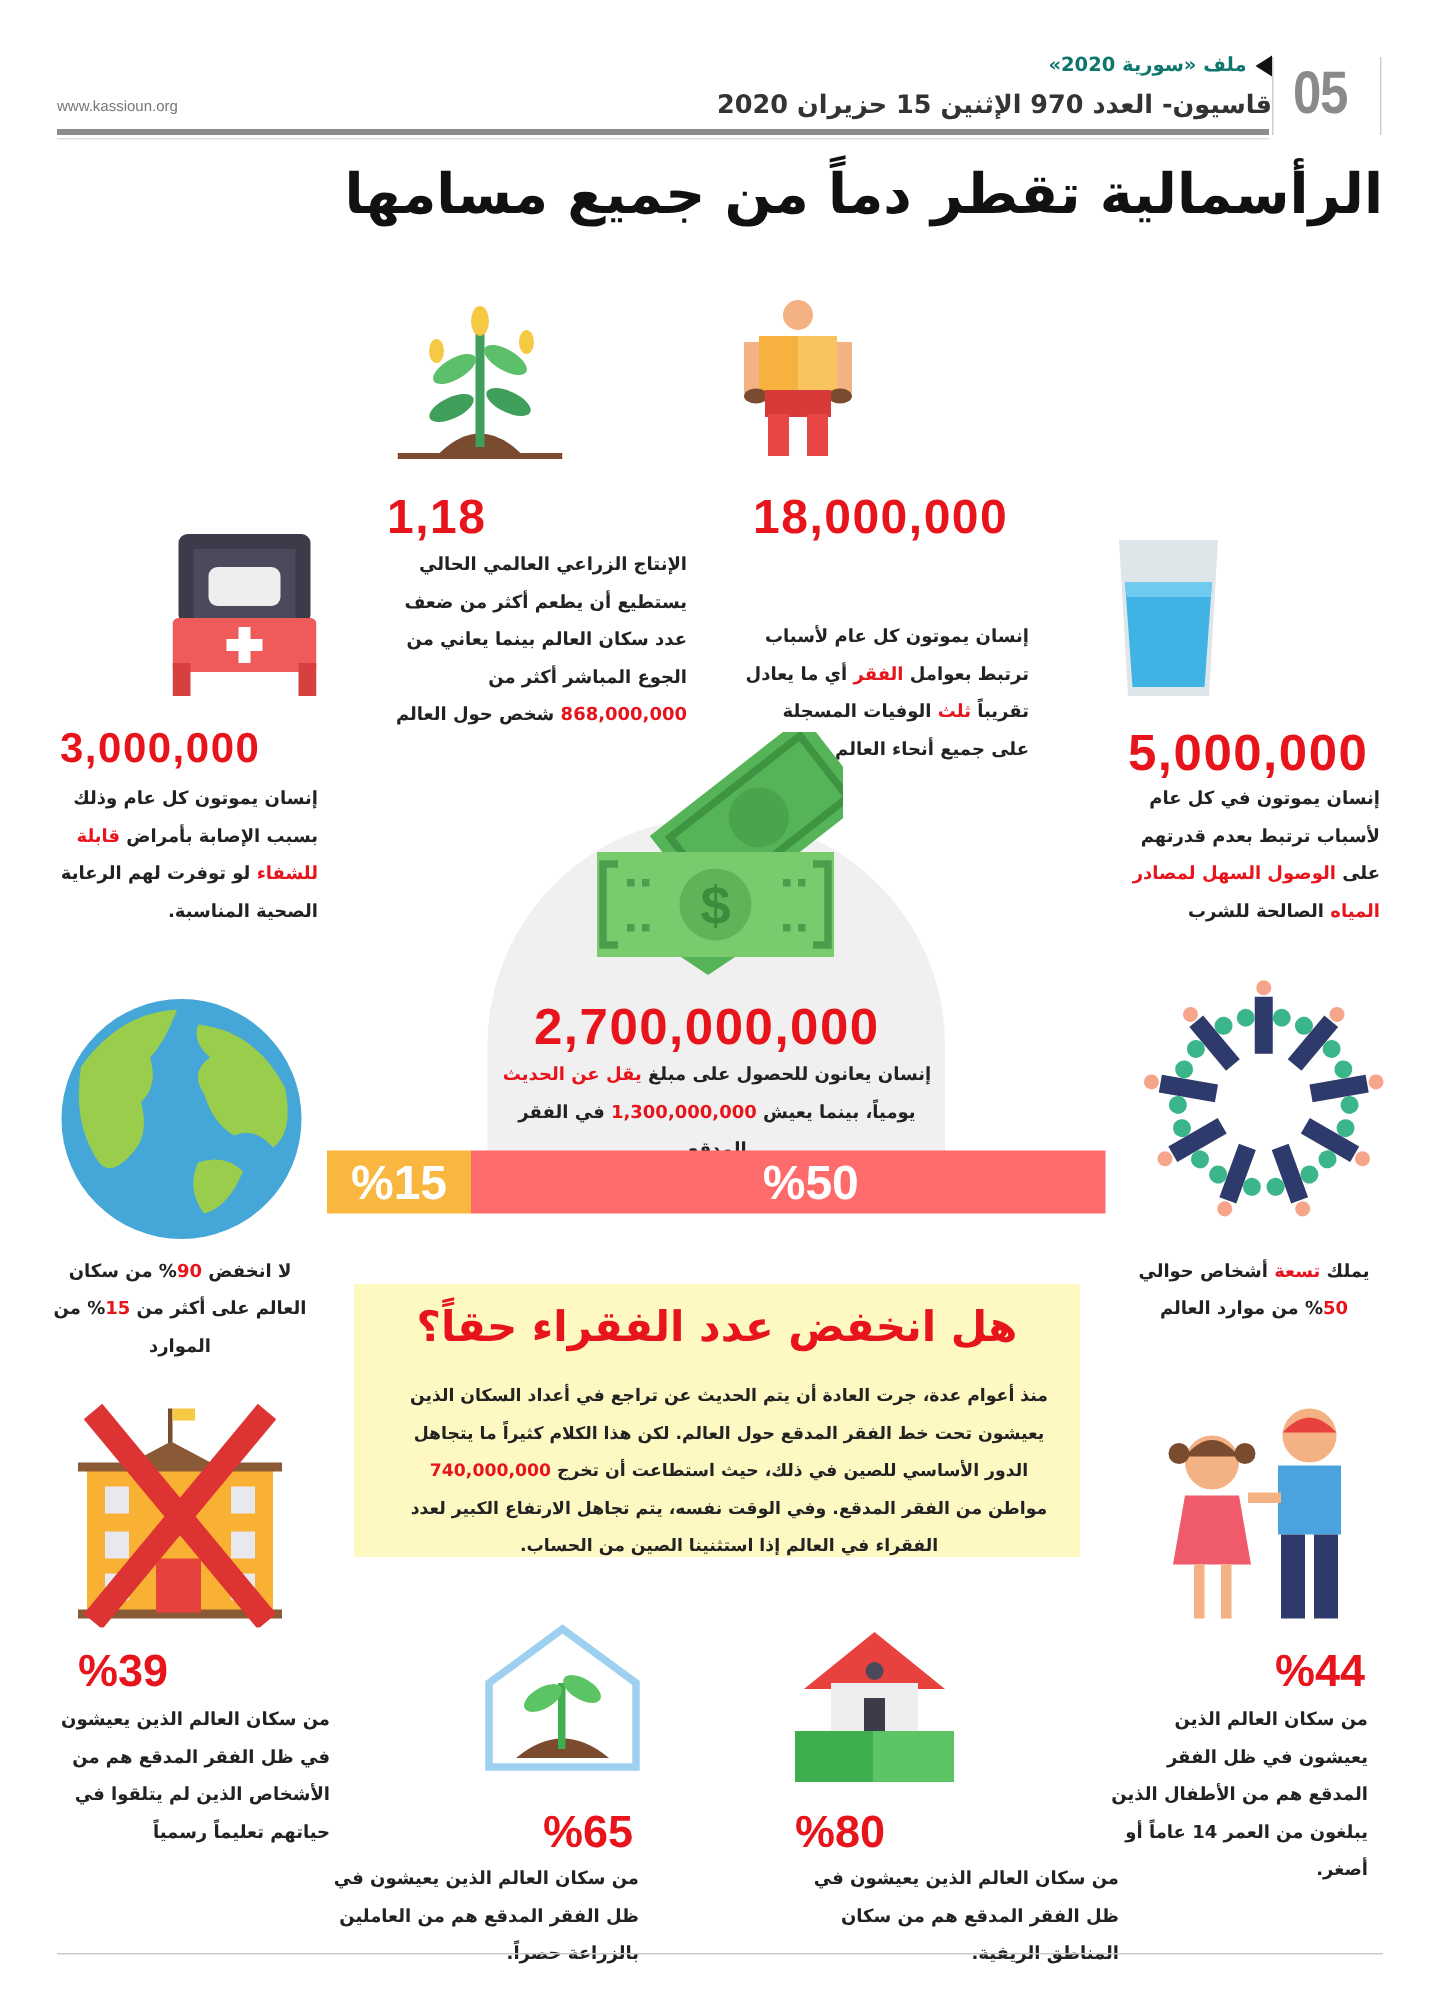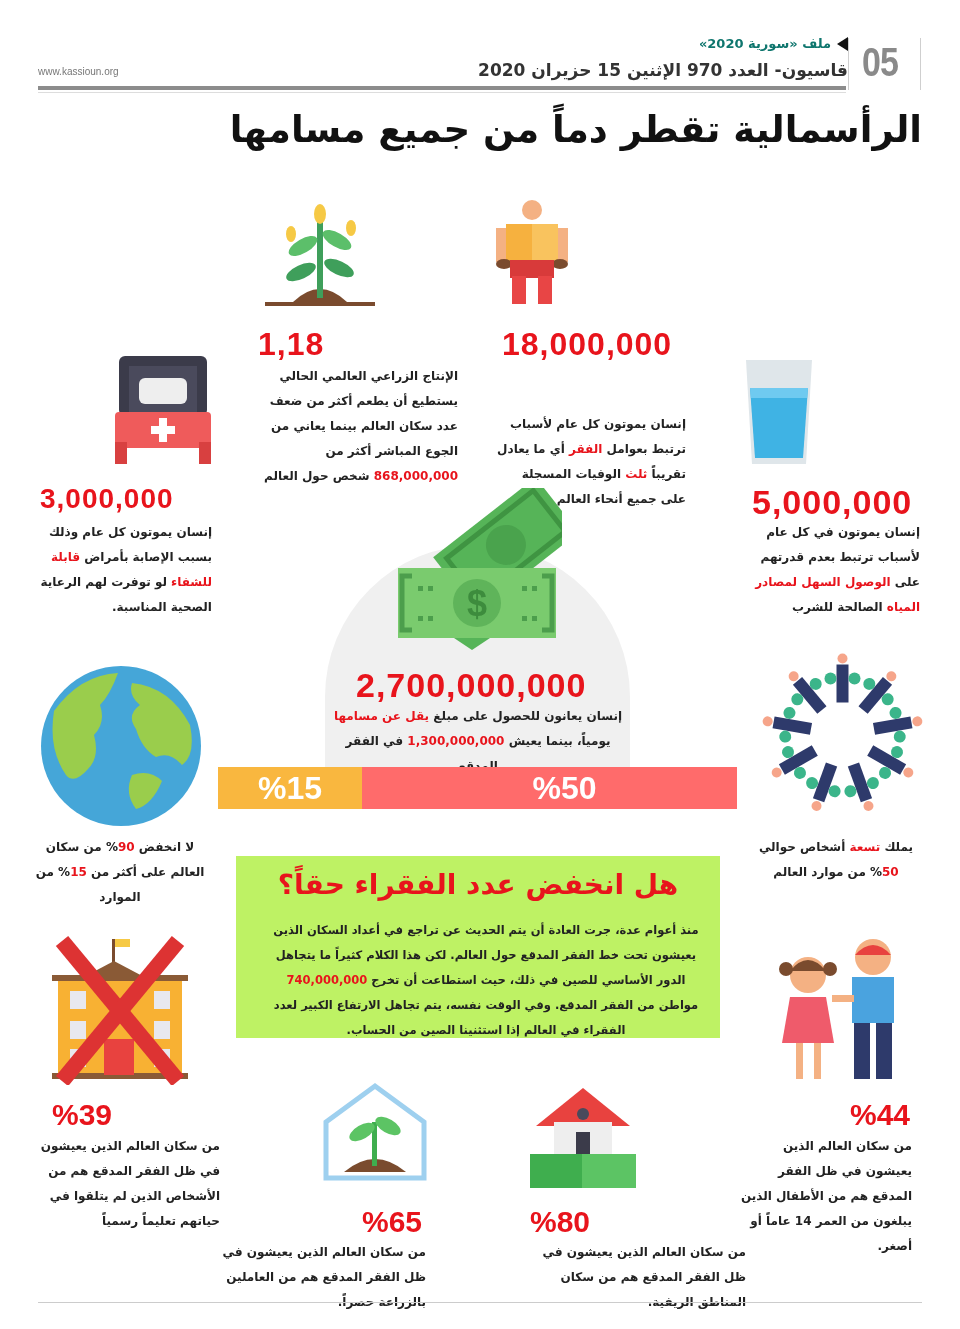--- a/index.html
+++ b/index.html
@@ -23,21 +23,21 @@
   .big-num { font-family: "Liberation Sans", sans-serif; font-weight: bold; color: #e8141c; letter-spacing: 1px; }
   .desc { font-size: 12px; font-weight: bold; line-height: 25px; color: #222; }
   .desc .hl { color: #e8141c; }
 
   
   .arch { left: 325px; top: 545px; width: 305px; height: 225px; background: #f0f0f0; border-radius: 152px 152px 0 0; }
 
   .bar { top: 767px; height: 42px; display: flex; }
   .bar .seg { display: flex; align-items: center; justify-content: center; color: #fff; font-family: "Liberation Sans", sans-serif; font-weight: bold; font-size: 32px; }
 
-  .box { left: 236px; top: 856px; width: 484px; height: 182px; background: #bef264; }
+  .box { left: 236px; top: 856px; width: 484px; height: 182px; background: #fef9c3; }
   .box-title { width: 100%; text-align: center; top: 12px; font-size: 28px; font-weight: bold; color: #e8141c; }
   .box-body { left: 14px; right: 14px; top: 62px; font-size: 11.5px; font-weight: bold; line-height: 25px; text-align: center; color: #222; direction: rtl; margin-left: 16px; }
   .box-body .hl { color: #e8141c; }
 
   .pct { font-family: "Liberation Sans", sans-serif; font-weight: bold; color: #e8141c; font-size: 30px; }
   .footer-line { left: 38px; top: 1302px; width: 884px; height: 1px; background: #ccc; }
   svg { display: block; }
 </style>
 </head>
 <body>
@@ -147,21 +147,21 @@
     <rect x="130" y="98" width="5" height="5" fill="#4c9e4c"></rect>
       <rect x="140" y="98" width="5" height="5" fill="#4c9e4c"></rect>
     <rect x="130" y="128" width="5" height="5" fill="#4c9e4c"></rect>
       <rect x="140" y="128" width="5" height="5" fill="#4c9e4c"></rect>
     <path d="M62 150 L80 162 L98 150Z" fill="#56b458"></path>
   </svg>
 </div>
 
 <div class="abs big-num" style="left:356px;top:666px;font-size:34px;">2,700,000,000</div>
 <div class="abs desc rtl" style="left:326px;top:704px;width:304px;text-align:center;">
-  <span>إنسان يعانون للحصول على مبلغ </span><span class="hl">يقل عن مسامها</span><span> يومياً، بينما يعيش </span><span class="hl">1,300,000,000</span><span> في الفقر المدقع</span>
+  <span>إنسان يعانون للحصول على مبلغ </span><span class="hl">يقل عن الحديث</span><span> يومياً، بينما يعيش </span><span class="hl">1,300,000,000</span><span> في الفقر المدقع</span>
 </div>
 
 <div class="abs" style="left:40px;top:665px;">
   <svg width="162" height="162" viewBox="0 0 162 162">
     <circle cx="81" cy="81" r="80" fill="#45a6d8"></circle>
     <path d="M14 46 Q40 10 78 8 Q70 30 60 40 Q66 58 54 70 Q60 92 48 104 Q34 120 26 110 Q8 84 14 46Z" fill="#9acd4c"></path>
     <path d="M92 18 Q130 22 150 60 Q156 90 142 100 Q130 86 116 92 Q102 84 96 64 Q86 50 100 40 Q88 30 92 18Z" fill="#9acd4c"></path>
     <path d="M92 110 Q110 104 122 116 Q112 140 96 144 Q84 128 92 110Z" fill="#9acd4c"></path>
   </svg>
 </div>
@@ -181,21 +181,21 @@
       <use href="#man" transform="rotate(160)"></use>
       <use href="#man" transform="rotate(200)"></use>
       <use href="#man" transform="rotate(240)"></use>
       <use href="#man" transform="rotate(280)"></use>
       <use href="#man" transform="rotate(320)"></use>
     </g>
   </svg>
 </div>
 
 <div class="abs bar" style="left:218px;width:519px;">
-  <div class="seg" style="width:144px;background:#f9b73f;">%15</div>
+  <div class="seg" style="width:96px;background:#f9b73f;">%15</div>
   <div class="seg" style="flex:1;background:#ff6b6b;padding-left:30px;">%50</div>
 </div>
 
 <div class="abs desc rtl" style="left:30px;top:835px;width:180px;text-align:center;">
   <span>لا انخفض </span><span class="hl">90</span><span>% من سكان العالم على أكثر من </span><span class="hl">15</span><span>% من الموارد</span>
 </div>
 <div class="abs desc rtl" style="left:748px;top:835px;width:176px;text-align:center;">
   <span>يملك </span><span class="hl">تسعة</span><span> أشخاص حوالي </span><span class="hl">50</span><span>% من موارد العالم</span>
 </div>
 

